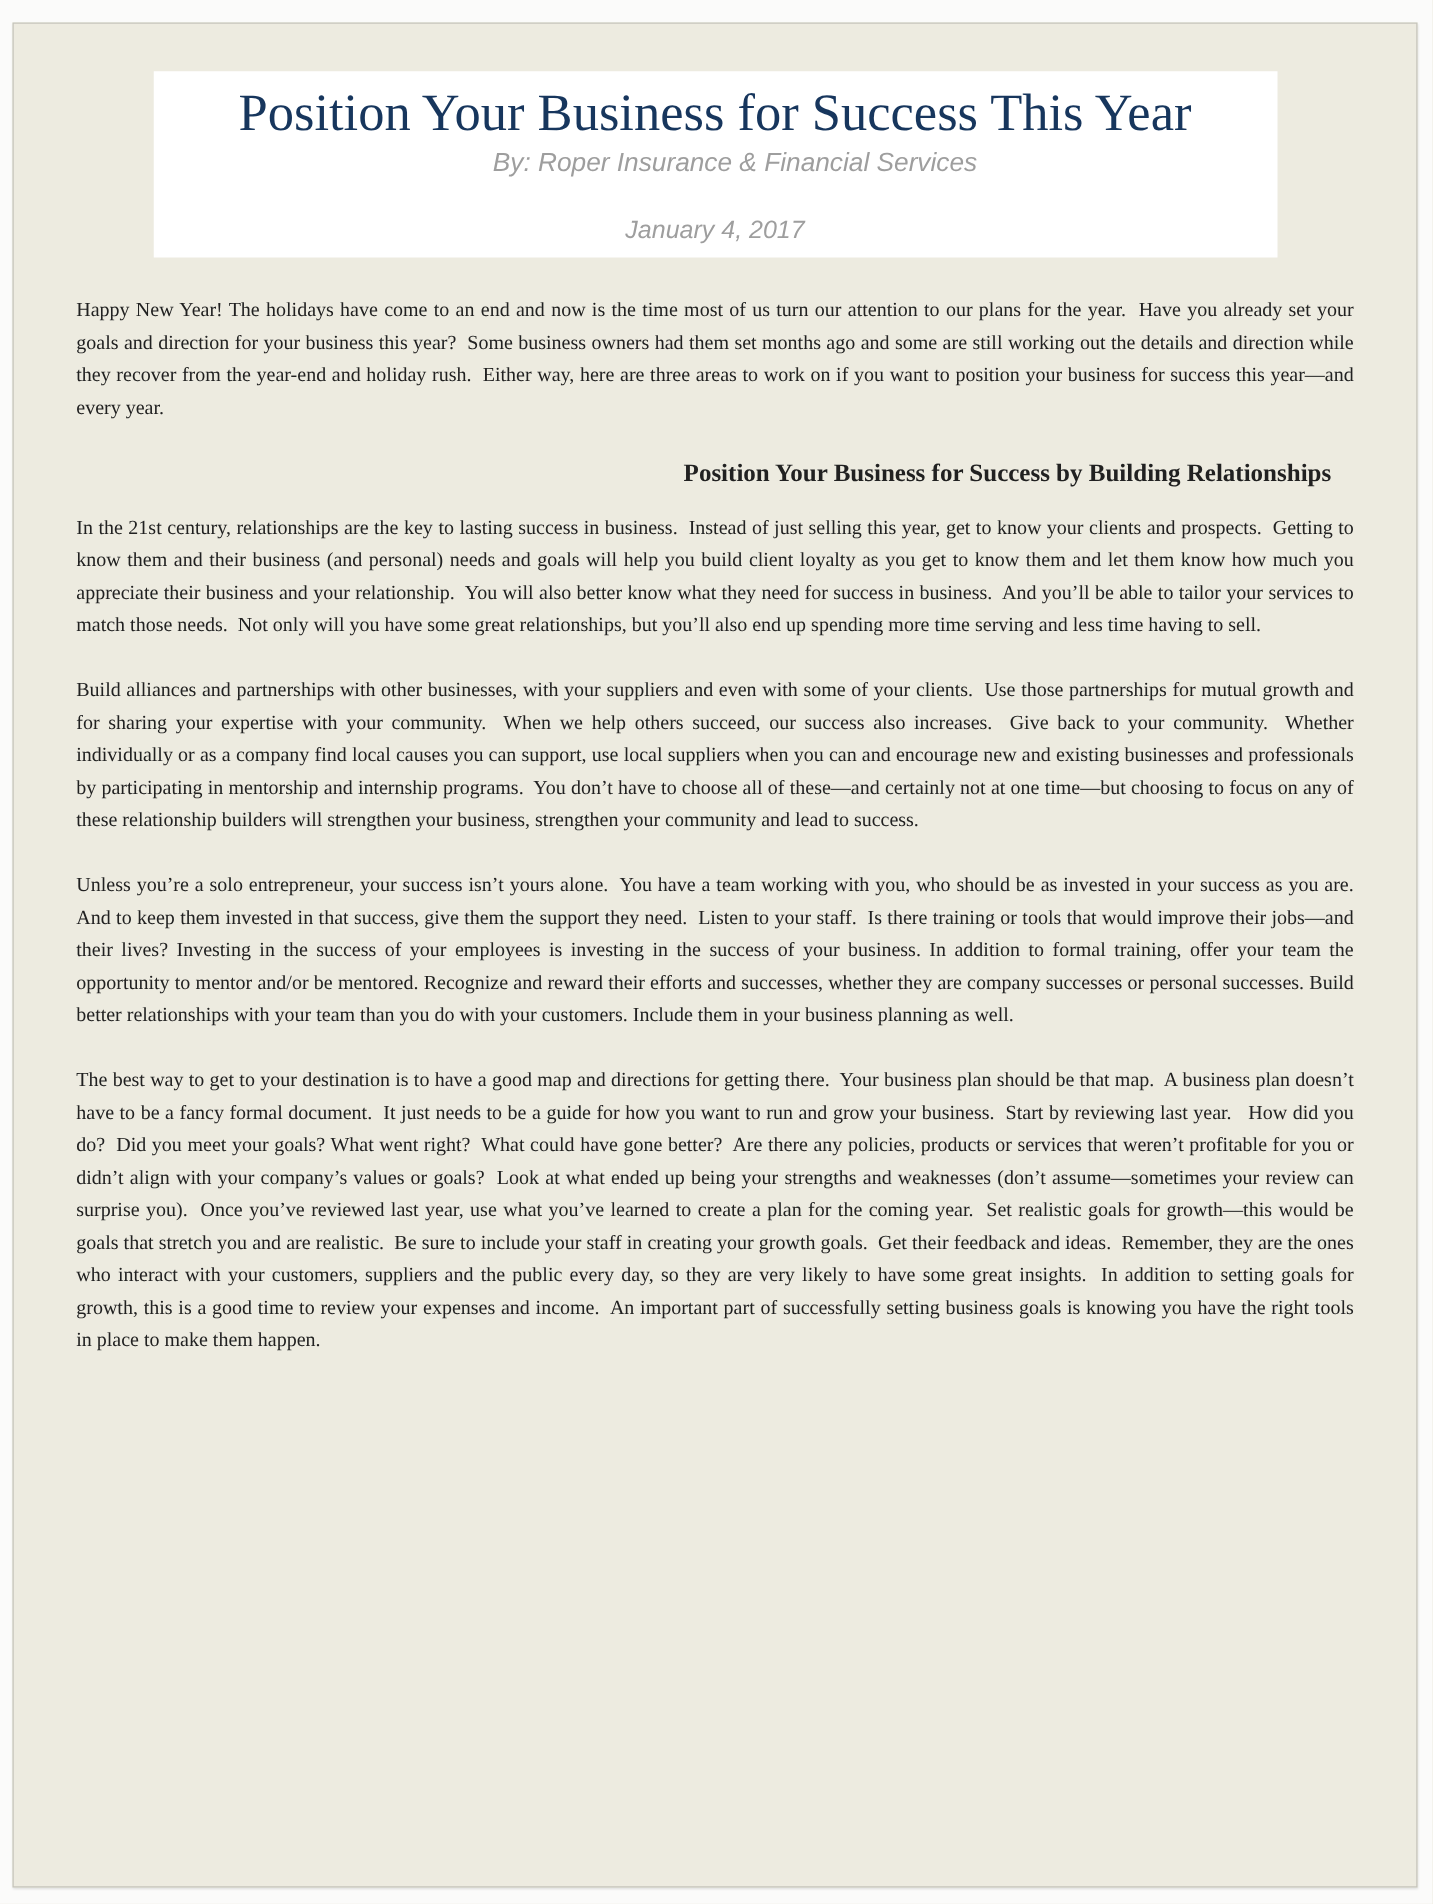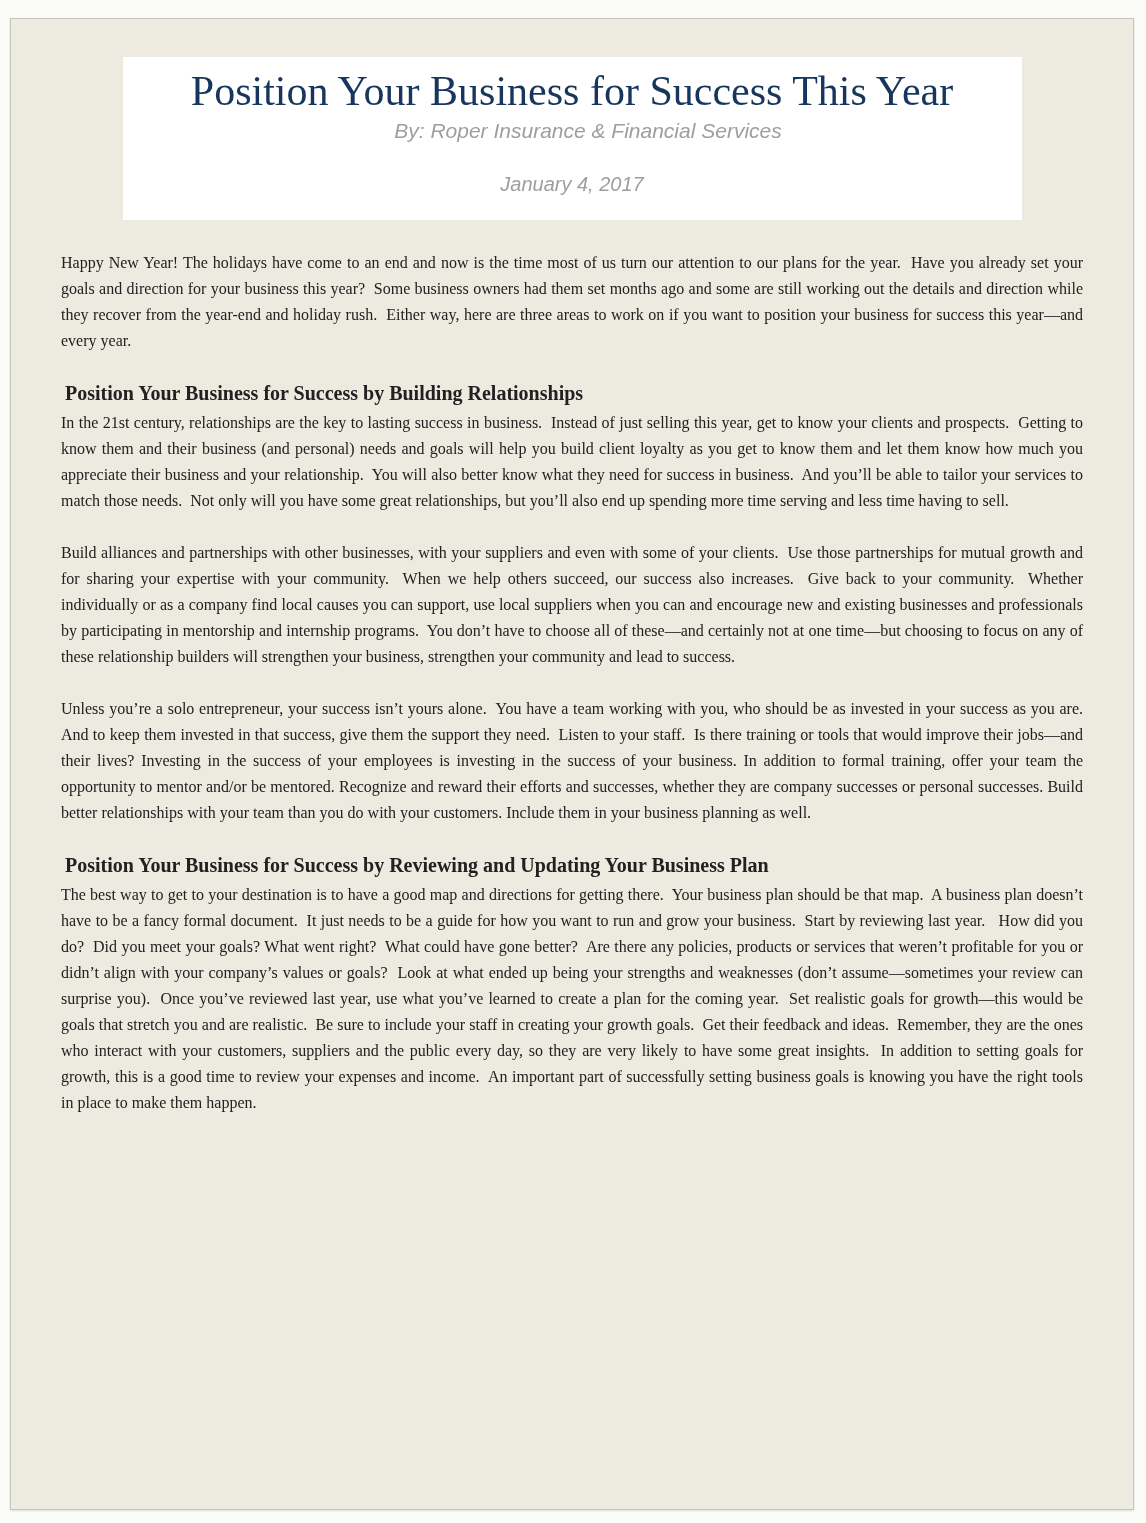--- a/index.html
+++ b/index.html
@@ -43,44 +43,44 @@
   .doc-byline {
     margin: 4px 0 0 0;
     font-family: "Liberation Sans", "DejaVu Sans", sans-serif;
     font-style: italic;
     font-size: 21px;
     line-height: 24px;
     color: var(--byline-color, #9E9E9E);
     padding-left: 32px;
   }
   .doc-date {
-    margin: 30px 0 16px 0;
+    margin: 30px 0 2px 0;
     font-family: "Liberation Sans", "DejaVu Sans", sans-serif;
     font-style: italic;
     font-size: 20px;
     line-height: 23px;
     color: var(--byline-color, #9E9E9E);
   }
   .doc-body {
     margin: 30px 50px 0 50px;
     color: var(--body-text, #212121);
   }
   .para {
     margin: 0 0 26px 0;
     font-size: 16px;
     line-height: 26px;
     text-align: justify;
     white-space: pre-wrap;
   }
   .section-heading {
-    margin: 4px;
+    margin: 18px;
     font-size: 20px;
     line-height: 26px;
     font-weight: bold;
-    text-align: left;
+    text-align: right;
   }
 </style>
 </head>
 <body>
 
 <div class="doc-panel">
 
   <header class="header-box">
     <h1 class="doc-title">Position Your Business for Success This Year</h1>
     <p class="doc-byline">By: Roper Insurance &amp; Financial Services</p>
@@ -95,18 +95,17 @@
       <h2 class="section-heading">Position Your Business for Success by Building Relationships</h2>
       <p class="para">In the 21st century, relationships are the key to lasting success in business.  Instead of just selling this year, get to know your clients and prospects.  Getting to know them and their business (and personal) needs and goals will help you build client loyalty as you get to know them and let them know how much you appreciate their business and your relationship.  You will also better know what they need for success in business.  And you’ll be able to tailor your services to match those needs.  Not only will you have some great relationships, but you’ll also end up spending more time serving and less time having to sell.</p>
       <p class="para">Build alliances and partnerships with other businesses, with your suppliers and even with some of your clients.  Use those partnerships for mutual growth and for sharing your expertise with your community.  When we help others succeed, our success also increases.  Give back to your community.  Whether individually or as a company find local causes you can support, use local suppliers when you can and encourage new and existing businesses and professionals by participating in mentorship and internship programs.  You don’t have to choose all of these—and certainly not at one time—but choosing to focus on any of these relationship builders will strengthen your business, strengthen your community and lead to success.</p>
     </section>
 
     <section>
       <p class="para">Unless you’re a solo entrepreneur, your success isn’t yours alone.  You have a team working with you, who should be as invested in your success as you are.  And to keep them invested in that success, give them the support they need.  Listen to your staff.  Is there training or tools that would improve their jobs—and their lives? Investing in the success of your employees is investing in the success of your business. In addition to formal training, offer your team the opportunity to mentor and/or be mentored. Recognize and reward their efforts and successes, whether they are company successes or personal successes. Build better relationships with your team than you do with your customers. Include them in your business planning as well.</p>
     </section>
 
     <section>
-      <h2 class="section-heading">Position Your Business for Success by Reviewing and Updating Your Business Plan</h2>
       <p class="para">The best way to get to your destination is to have a good map and directions for getting there.  Your business plan should be that map.  A business plan doesn’t have to be a fancy formal document.  It just needs to be a guide for how you want to run and grow your business.  Start by reviewing last year.   How did you do?  Did you meet your goals? What went right?  What could have gone better?  Are there any policies, products or services that weren’t profitable for you or didn’t align with your company’s values or goals?  Look at what ended up being your strengths and weaknesses (don’t assume—sometimes your review can surprise you).  Once you’ve reviewed last year, use what you’ve learned to create a plan for the coming year.  Set realistic goals for growth—this would be goals that stretch you and are realistic.  Be sure to include your staff in creating your growth goals.  Get their feedback and ideas.  Remember, they are the ones who interact with your customers, suppliers and the public every day, so they are very likely to have some great insights.  In addition to setting goals for growth, this is a good time to review your expenses and income.  An important part of successfully setting business goals is knowing you have the right tools in place to make them happen.</p>
     </section>
 
   </main>
 </div>
 
 </body></html>

